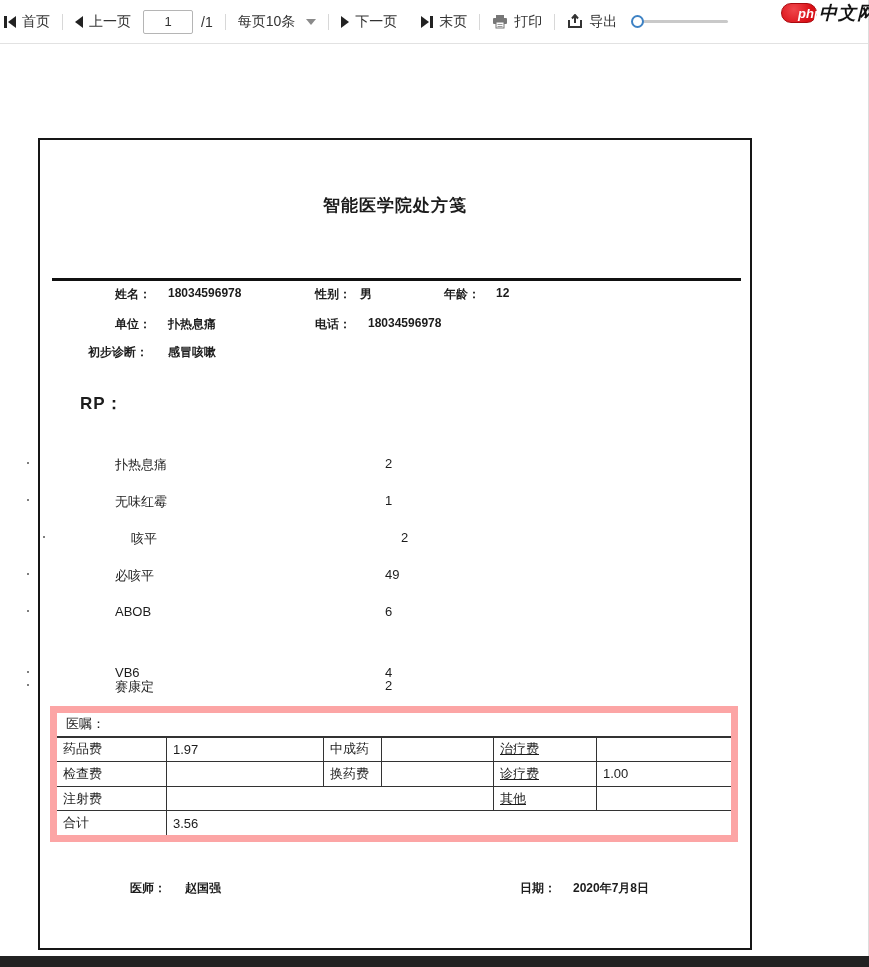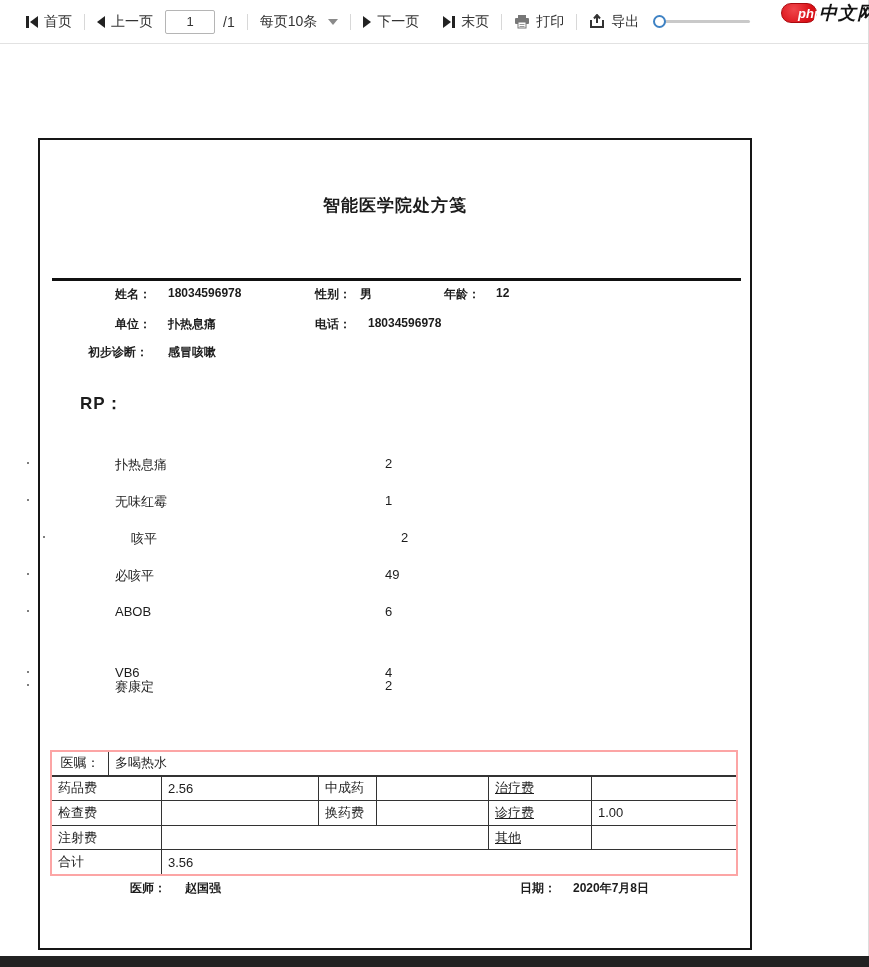--- a/index.html
+++ b/index.html
@@ -3,21 +3,21 @@
 <meta charset="utf-8">
 <style>
   * { margin:0; padding:0; box-sizing:border-box; }
   html,body { background:#fff; }
   body { width:869px; height:967px; position:relative; overflow:hidden;
          font-family:"Liberation Sans", sans-serif; color:#333; }
 
   
   .toolbar { position:absolute; top:0; left:0; width:869px; height:44px;
              background:#fff; border-bottom:1px solid #e2e2e2;
-             display:flex; align-items:center; padding-left:26px; }
+             display:flex; align-items:center; padding-left:4px; }
   .tbtn { display:flex; align-items:center; gap:6px; font-size:14px; color:#333;
           cursor:pointer; white-space:nowrap; }
   .sep { width:1px; height:16px; background:#d8d8d8; margin:0 12px; }
   .gap { width:12px; }
 
   .tri-l { width:0; height:0; border-top:6px solid transparent;
            border-bottom:6px solid transparent; border-right:8px solid #222; }
   .tri-r { width:0; height:0; border-top:6px solid transparent;
            border-bottom:6px solid transparent; border-left:8px solid #222; }
   .vbar { width:3px; height:12px; background:#222; }
@@ -62,22 +62,22 @@
   .rp { position:absolute; left:40px; top:252px; font-size:17px; font-weight:bold;
         letter-spacing:1px; }
 
   .med-row { position:absolute; left:0; width:100%; height:16px; }
   .med-dot { position:absolute; left:-13px; top:6px; width:2px; height:2px;
              background:#555; border-radius:50%; }
   .med-name { position:absolute; left:75px; font-size:13px; }
   .med-qty { position:absolute; left:345px; font-size:13px; }
 
   
-  .fee-table { position:absolute; left:10px; top:610px; width:688px;
-               border:2px solid #fca5a5; }
+  .fee-table { position:absolute; left:10px; top:566px; width:688px;
+               border:7px solid #fca5a5; }
   .frow { display:flex; height:24.6px; border-bottom:1px solid #333; }
   .frow:last-child { border-bottom:none; }
   .fcell { border-right:1px solid #333; display:flex; align-items:center;
            padding-left:6px; font-size:13px; overflow:hidden; white-space:nowrap; }
   .fcell:last-child { border-right:none; }
   .c-advlbl { width:57px; justify-content:center; padding-left:0; }
   .c1 { width:110px; } .c2 { width:157px; } .c3 { width:58px; }
   .c4 { width:112px; } .c5 { width:103px;text-decoration:underline; } .c6 { flex:1; }
   .c-span234 { width:327px; } .c-rest { flex:1; }
 
@@ -217,25 +217,24 @@
   </div>
   <div class="med-row" style="top:538px;">
     <span class="med-dot"></span>
     <span class="med-name">赛康定</span>
     <span class="med-qty">2</span>
   </div>
 
   <div class="fee-table">
     <div class="frow" style="border-bottom-width:2px;">
       <div class="fcell c-advlbl">医嘱：</div>
-      <div class="fcell c-rest" style="border-right:none;">多喝热水</div>
     </div>
     <div class="frow">
       <div class="fcell c1">药品费</div>
-      <div class="fcell c2">2.56</div>
+      <div class="fcell c2">1.97</div>
       <div class="fcell c3">中成药</div>
       <div class="fcell c4"></div>
       <div class="fcell c5">治疗费</div>
       <div class="fcell c6"></div>
     </div>
     <div class="frow">
       <div class="fcell c1">检查费</div>
       <div class="fcell c2"></div>
       <div class="fcell c3">换药费</div>
       <div class="fcell c4"></div>

